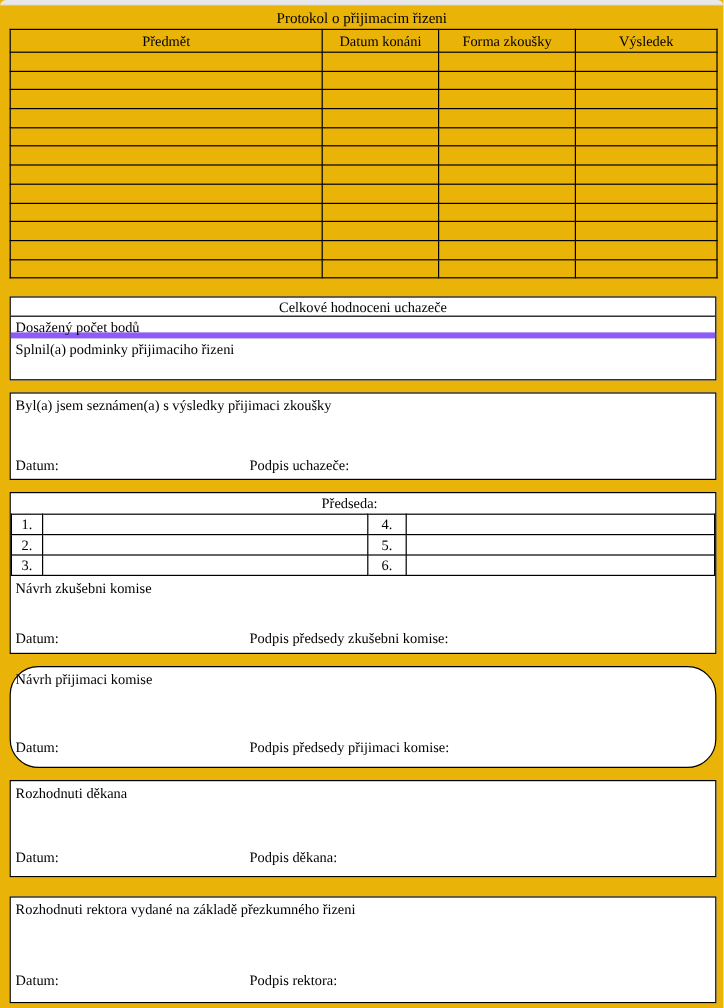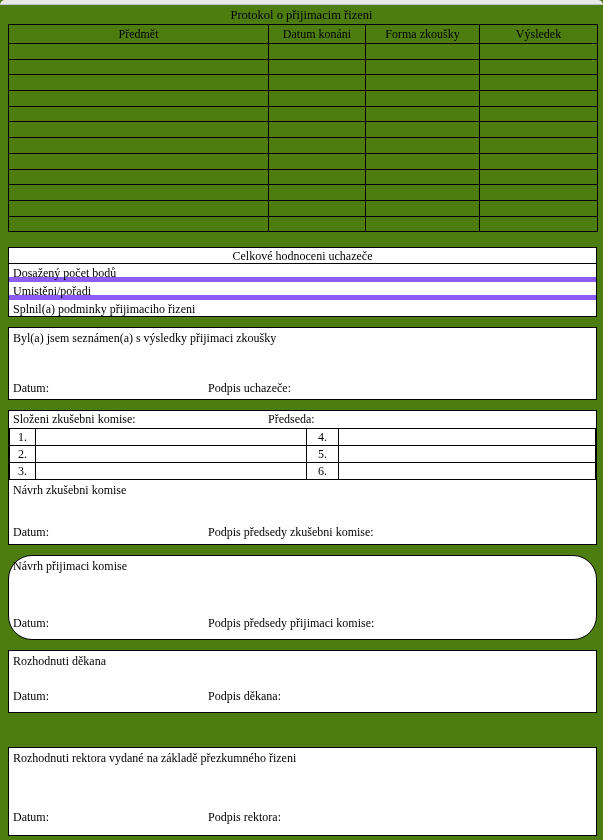--- a/index.html
+++ b/index.html
@@ -1,21 +1,21 @@
 <!DOCTYPE html>
 <html><head>
 <meta charset="utf-8">
 <style>
   * { box-sizing: border-box; }
   html, body { margin: 0; padding: 0; background: #ffffff; }
   .page {
     position: relative;
     width: 603px;
     height: 840px;
-    background: #4d7c0f;
+    background: #eab308;
     font-family: "Liberation Serif", "DejaVu Serif", serif;
     font-size: 12px;
     color: #000000;
     overflow: hidden;
   }
   .top-strip {
     position: absolute;
     top: 0; left: 0; right: 0;
     height: 5px;
     background: #e8e8e8;
@@ -82,21 +82,21 @@
   .committee-header .comp-label { position: absolute; left: 4px; }
   .committee-header .chair-label { position: absolute; left: 259px; }
   .member-table { width: 100%; table-layout: fixed; }
   .member-table td { border: 1px solid #000; height: 17px; padding: 0; font-size: 12px; }
   .member-table td.num { text-align: center; }
   .proposal-label { padding: 3px 4px; }
   .committee .bottom-row { bottom: 4px; }
 
   .admission { top: 555px; height: 85px; border-radius: 24px; }
   .admission .bottom-row { bottom: 8px; }
-  .dean { top: 650px; height: 63px; }
+  .dean { top: 650px; height: 81px; }
   .dean .bottom-row { bottom: 8px; }
   .rector { top: 747px; height: 89px; }
   .rector .bottom-row { bottom: 10px; }
 </style>
 </head>
 <body>
 
 <div class="page">
   <div class="top-strip"></div>
 
@@ -189,35 +189,33 @@
           <td></td>
           <td></td>
           <td></td>
         </tr>
     </tbody>
   </table>
 
   <div class="box overall">
     <div class="overall-header">Celkové hodnoceni uchazeče</div>
     <div class="overall-row">Dosažený počet bodů</div>
-    <div class="overall-row">Umistěni/pořadi</div>
     <div class="overall-row">Splnil(a) podminky přijimaciho řizeni</div>
   </div>
 
   <div class="box ack">
     <div class="statement">Byl(a) jsem seznámen(a) s výsledky přijimaci zkoušky</div>
     <div class="bottom-row">
       <span class="datum">Datum:</span>
       <span class="podpis">Podpis uchazeče:</span>
     </div>
   </div>
 
   <div class="box committee">
     <div class="committee-header">
-      <span class="comp-label">Složeni zkušebni komise:</span>
       <span class="chair-label">Předseda:</span>
     </div>
     <table class="member-table">
       <colgroup>
         <col style="width:26px">
           <col style="width:271px">
           <col style="width:32px">
           <col>
       </colgroup>
       <tbody>

